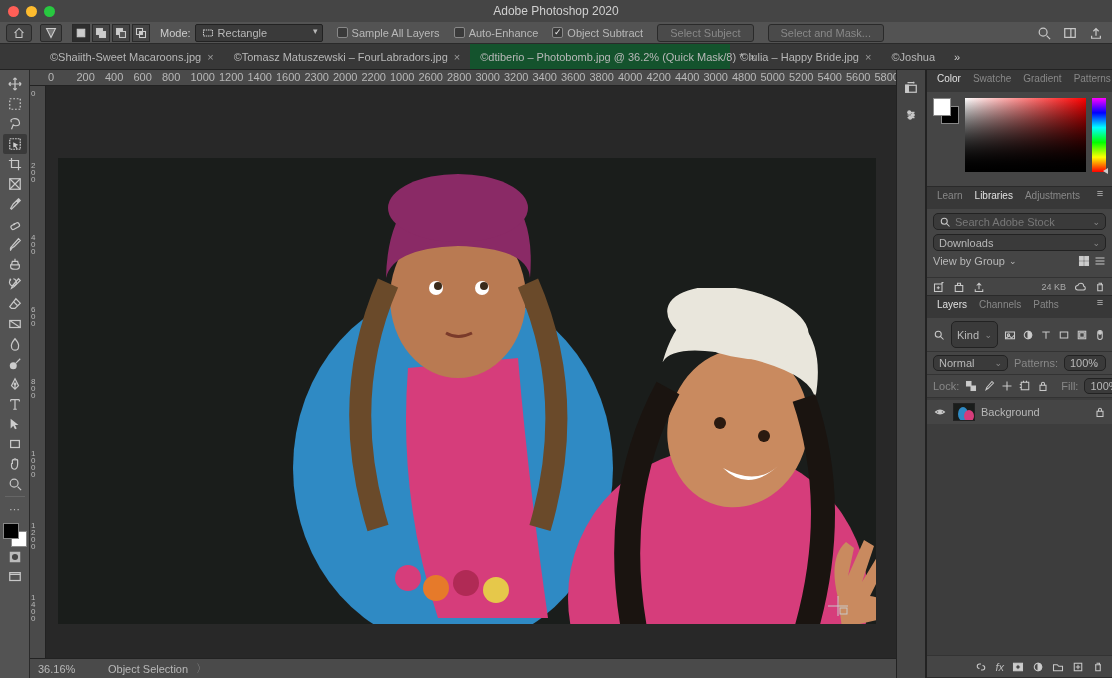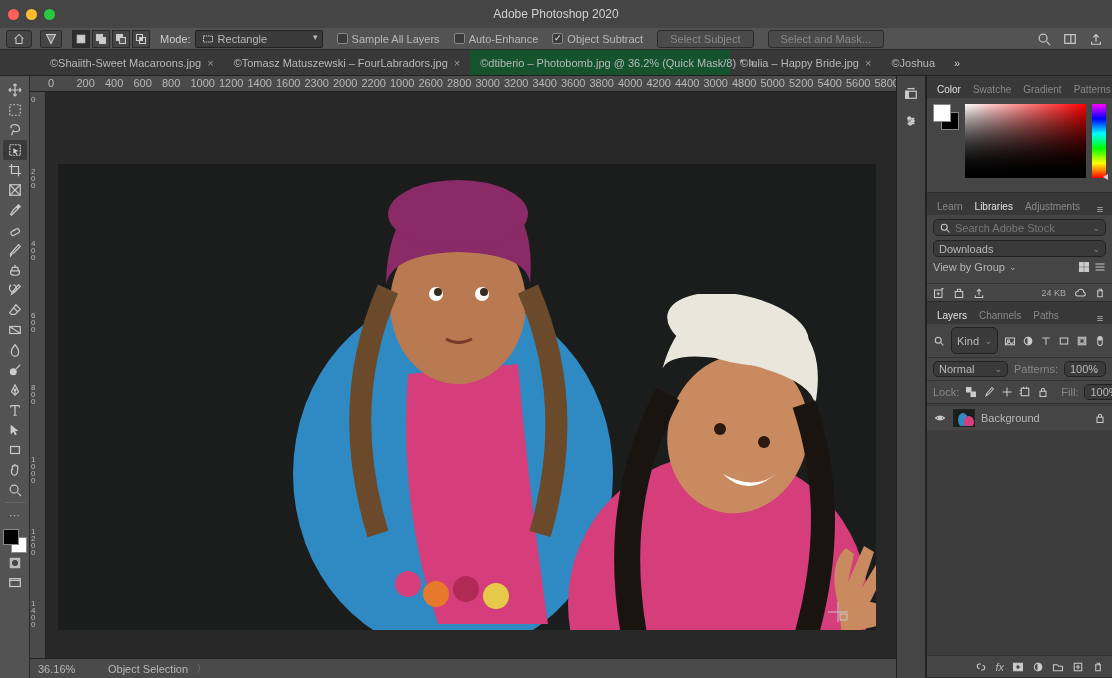--- a/index.html
+++ b/index.html
@@ -1,18 +1,18 @@
 <!DOCTYPE html>
 <html><head>
 <meta charset="utf-8">
 <style>
   * { margin: 0; padding: 0; box-sizing: border-box; font-family: -apple-system, "Helvetica Neue", Arial, sans-serif; font-size: 11px; color: #b8b8b8; user-select: none; }
   body { background: #323232; width: 1112px; height: 678px; overflow: hidden; display: flex; flex-direction: column; }
   
-  .titlebar { height: 28px; background: #454545; display: flex; align-items: center; position: relative; }
+  .titlebar { height: 22px; background: #454545; display: flex; align-items: center; position: relative; }
   .traffic { display: flex; gap: 7px; padding-left: 8px; }
   .tl { width: 11px; height: 11px; border-radius: 50%; }
   .tl.r{background:#ff5f57;} .tl.y{background:#febc2e;} .tl.g{background:#28c840;}
   .titlebar .title { position:absolute; left:0; right:0; text-align:center; font-size:12px; color:#d0d0d0; pointer-events:none; }
   
   .optbar { height: 22px; background: #535353; display: flex; align-items: center; padding: 0 6px; border-bottom: 1px solid #2a2a2a; }
   .homebtn { width:26px; height:18px; background:#454545; border:1px solid #2a2a2a; border-radius:3px; display:flex; align-items:center; justify-content:center; margin-right:8px;}
   .toolpreset { width:22px; height:18px; background:#454545; border:1px solid #2a2a2a; border-radius:2px; margin-right:10px; display:flex; align-items:center; justify-content:center; position:relative;}
   .flyg { display:flex; gap:2px; margin-right:10px;}
   .fly { width:18px;height:18px; background:#454545; border:1px solid #2a2a2a; display:flex; align-items:center; justify-content:center;}
@@ -55,21 +55,21 @@
   .statusbar { height:20px; background:#4a4a4a; display:flex; align-items:center; padding:0 8px; font-size:10px; color:#ccc; border-top:1px solid #222;}
   .statusbar .zoom{width:60px;}
   .statusbar .info{margin-left:10px;}
   .statusbar .arw{margin-left:8px; color:#888;}
   
   .dock { width:30px; background:#454545; display:flex; flex-direction:column; align-items:center; padding-top:6px; border-left:1px solid #222; border-right:1px solid #222;}
   .dock .db { width:22px; height:22px; display:flex; align-items:center; justify-content:center; margin-bottom:6px;}
   
   .rpan { width:186px; background:#454545; display:flex; flex-direction:column; border-left:1px solid #222;}
   .pgroup { border-bottom:1px solid #2a2a2a; }
-  .ptabs { height:22px; display:flex; align-items:flex-end; padding:0 4px; background:#383838;}
+  .ptabs { height:22px; display:flex; align-items:flex-start; padding:0 4px; background:#383838;}
   .ptab { padding:3px 6px; font-size:10px; color:#888;}
   .ptab.active { color:#e0e0e0; }
   .hamb { margin-left:auto; width:16px; display:flex; align-items:center; justify-content:center;}
   .colorpanel { height:94px; display:flex; padding:6px; gap:6px;}
   .minisw { width:26px; position:relative;}
   .minisw .fg{position:absolute;width:18px;height:18px;background:#fff;border:1px solid #888;left:0;top:0;z-index:2;}
   .minisw .bg{position:absolute;width:18px;height:18px;background:#000;border:1px solid #888;left:8px;top:8px;}
   .satval { flex:1; height:74px; background:linear-gradient(to bottom, white, rgba(255,255,255,0)), linear-gradient(to right, #808080, red); background-blend-mode:overlay; position:relative;}
   .satval:after{content:"";position:absolute;inset:0;background:linear-gradient(to bottom, rgba(0,0,0,0), black);}
   .satval:before{content:"";position:absolute;inset:0;background:linear-gradient(to right, #fff, #ff0000);}

